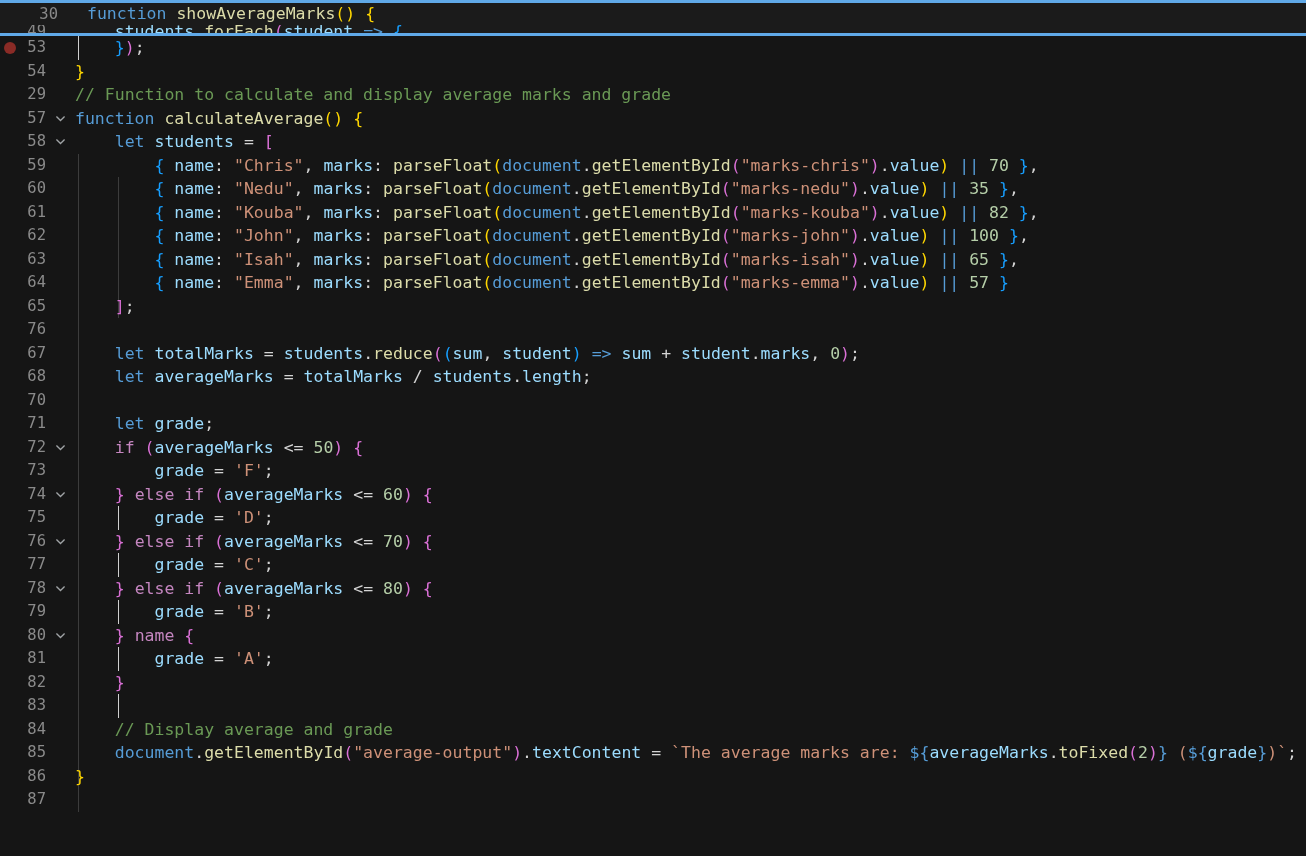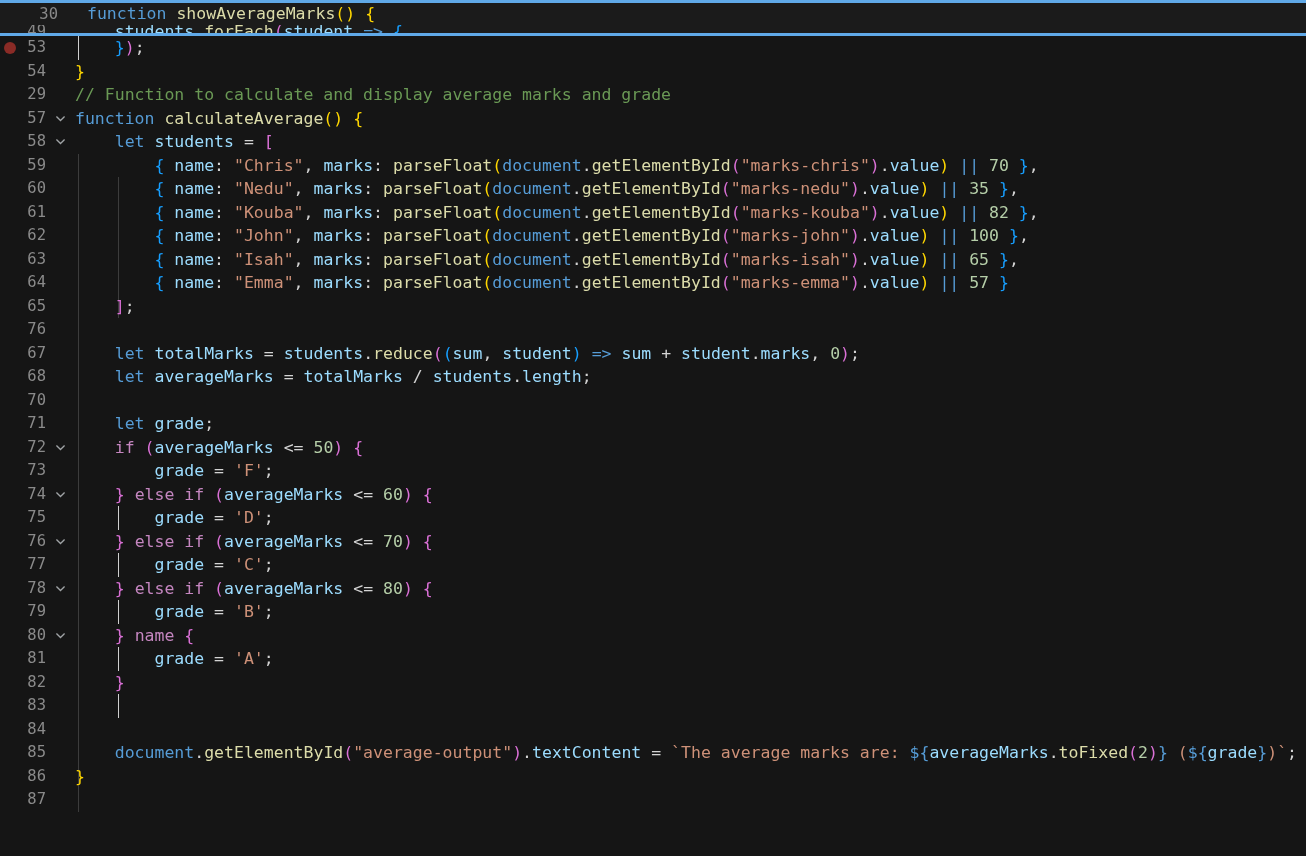--- a/index.html
+++ b/index.html
@@ -91,21 +91,21 @@
       <div class="row"><span class="gut-bp"></span><span class="gut-num">78</span><span class="gut-fold"><svg width="13" height="13" viewBox="0 0 16 16">
             <path d="M3 5.5 8 10.5 13 5.5" fill="none" stroke="#b9bdc0" stroke-width="1.6"></path>
           </svg></span><span class="code"><span style="color: rgb(212, 212, 212);">    </span><span style="color: rgb(218, 112, 214);">}</span><span style="color: rgb(212, 212, 212);"> </span><span style="color: rgb(197, 134, 192);">else if </span><span style="color: rgb(218, 112, 214);">(</span><span style="color: rgb(156, 220, 254);">averageMarks</span><span style="color: rgb(212, 212, 212);"> &lt;= </span><span style="color: rgb(181, 206, 168);">80</span><span style="color: rgb(218, 112, 214);">)</span><span style="color: rgb(212, 212, 212);"> </span><span style="color: rgb(218, 112, 214);">{</span></span></div>
       <div class="row"><span class="gut-bp"></span><span class="gut-num">79</span><span class="gut-fold"></span><span class="code"><span style="color: rgb(212, 212, 212);">        </span><span style="color: rgb(156, 220, 254);">grade </span><span style="color: rgb(212, 212, 212);">= </span><span style="color: rgb(206, 145, 120);">'B'</span><span style="color: rgb(212, 212, 212);">;</span></span></div>
       <div class="row"><span class="gut-bp"></span><span class="gut-num">80</span><span class="gut-fold"><svg width="13" height="13" viewBox="0 0 16 16">
             <path d="M3 5.5 8 10.5 13 5.5" fill="none" stroke="#b9bdc0" stroke-width="1.6"></path>
           </svg></span><span class="code"><span style="color: rgb(212, 212, 212);">    </span><span style="color: rgb(218, 112, 214);">}</span><span style="color: rgb(212, 212, 212);"> </span><span style="color: rgb(197, 134, 192);">name</span><span style="color: rgb(212, 212, 212);"> </span><span style="color: rgb(218, 112, 214);">{</span></span></div>
       <div class="row"><span class="gut-bp"></span><span class="gut-num">81</span><span class="gut-fold"></span><span class="code"><span style="color: rgb(212, 212, 212);">        </span><span style="color: rgb(156, 220, 254);">grade </span><span style="color: rgb(212, 212, 212);">= </span><span style="color: rgb(206, 145, 120);">'A'</span><span style="color: rgb(212, 212, 212);">;</span></span></div>
       <div class="row"><span class="gut-bp"></span><span class="gut-num">82</span><span class="gut-fold"></span><span class="code"><span style="color: rgb(212, 212, 212);">    </span><span style="color: rgb(218, 112, 214);">}</span></span></div>
       <div class="row"><span class="gut-bp"></span><span class="gut-num">83</span><span class="gut-fold"></span><span class="code"></span></div>
-      <div class="row"><span class="gut-bp"></span><span class="gut-num">84</span><span class="gut-fold"></span></div>
+      <div class="row"><span class="gut-bp"></span><span class="gut-num">84</span><span class="gut-fold"></span><span class="code"><span style="color: rgb(212, 212, 212);">    </span><span style="color: rgb(106, 153, 85);">// Display average and grade</span></span></div>
       <div class="row"><span class="gut-bp"></span><span class="gut-num">85</span><span class="gut-fold"></span><span class="code"><span style="color: rgb(212, 212, 212);">    </span><span style="color: rgb(86, 156, 214);">document</span><span style="color: rgb(212, 212, 212);">.</span><span style="color: rgb(220, 220, 170);">getElementById</span><span style="color: rgb(218, 112, 214);">(</span><span style="color: rgb(206, 145, 120);">"average-output"</span><span style="color: rgb(218, 112, 214);">)</span><span style="color: rgb(212, 212, 212);">.</span><span style="color: rgb(156, 220, 254);">textContent</span><span style="color: rgb(212, 212, 212);"> = </span><span style="color: rgb(206, 145, 120);">`The average marks are: </span><span style="color: rgb(86, 156, 214);">${</span><span style="color: rgb(156, 220, 254);">averageMarks</span><span style="color: rgb(212, 212, 212);">.</span><span style="color: rgb(220, 220, 170);">toFixed</span><span style="color: rgb(218, 112, 214);">(</span><span style="color: rgb(181, 206, 168);">2</span><span style="color: rgb(218, 112, 214);">)</span><span style="color: rgb(86, 156, 214);">}</span><span style="color: rgb(206, 145, 120);"> (</span><span style="color: rgb(86, 156, 214);">${</span><span style="color: rgb(156, 220, 254);">grade</span><span style="color: rgb(86, 156, 214);">}</span><span style="color: rgb(206, 145, 120);">)`</span><span style="color: rgb(212, 212, 212);">;</span></span></div>
       <div class="row"><span class="gut-bp"></span><span class="gut-num">86</span><span class="gut-fold"></span><span class="code"><span style="color: rgb(255, 215, 0);">}</span></span></div>
       <div class="row"><span class="gut-bp"></span><span class="gut-num">87</span><span class="gut-fold"></span><span class="code"></span></div>
     </div>
 <div class="guide active" style="left: 78px; top: 36px; height: 23.5px;"></div>
     <div class="guide dim" style="left: 78px; top: 153.5px; height: 658px;"></div>
     <div class="guide dim" style="left: 117.72px; top: 177px; height: 141px;"></div>
     <div class="guide active" style="left: 117.72px; top: 506px; height: 23.5px;"></div>
     <div class="guide active" style="left: 117.72px; top: 553px; height: 23.5px;"></div>
     <div class="guide active" style="left: 117.72px; top: 600px; height: 23.5px;"></div>

